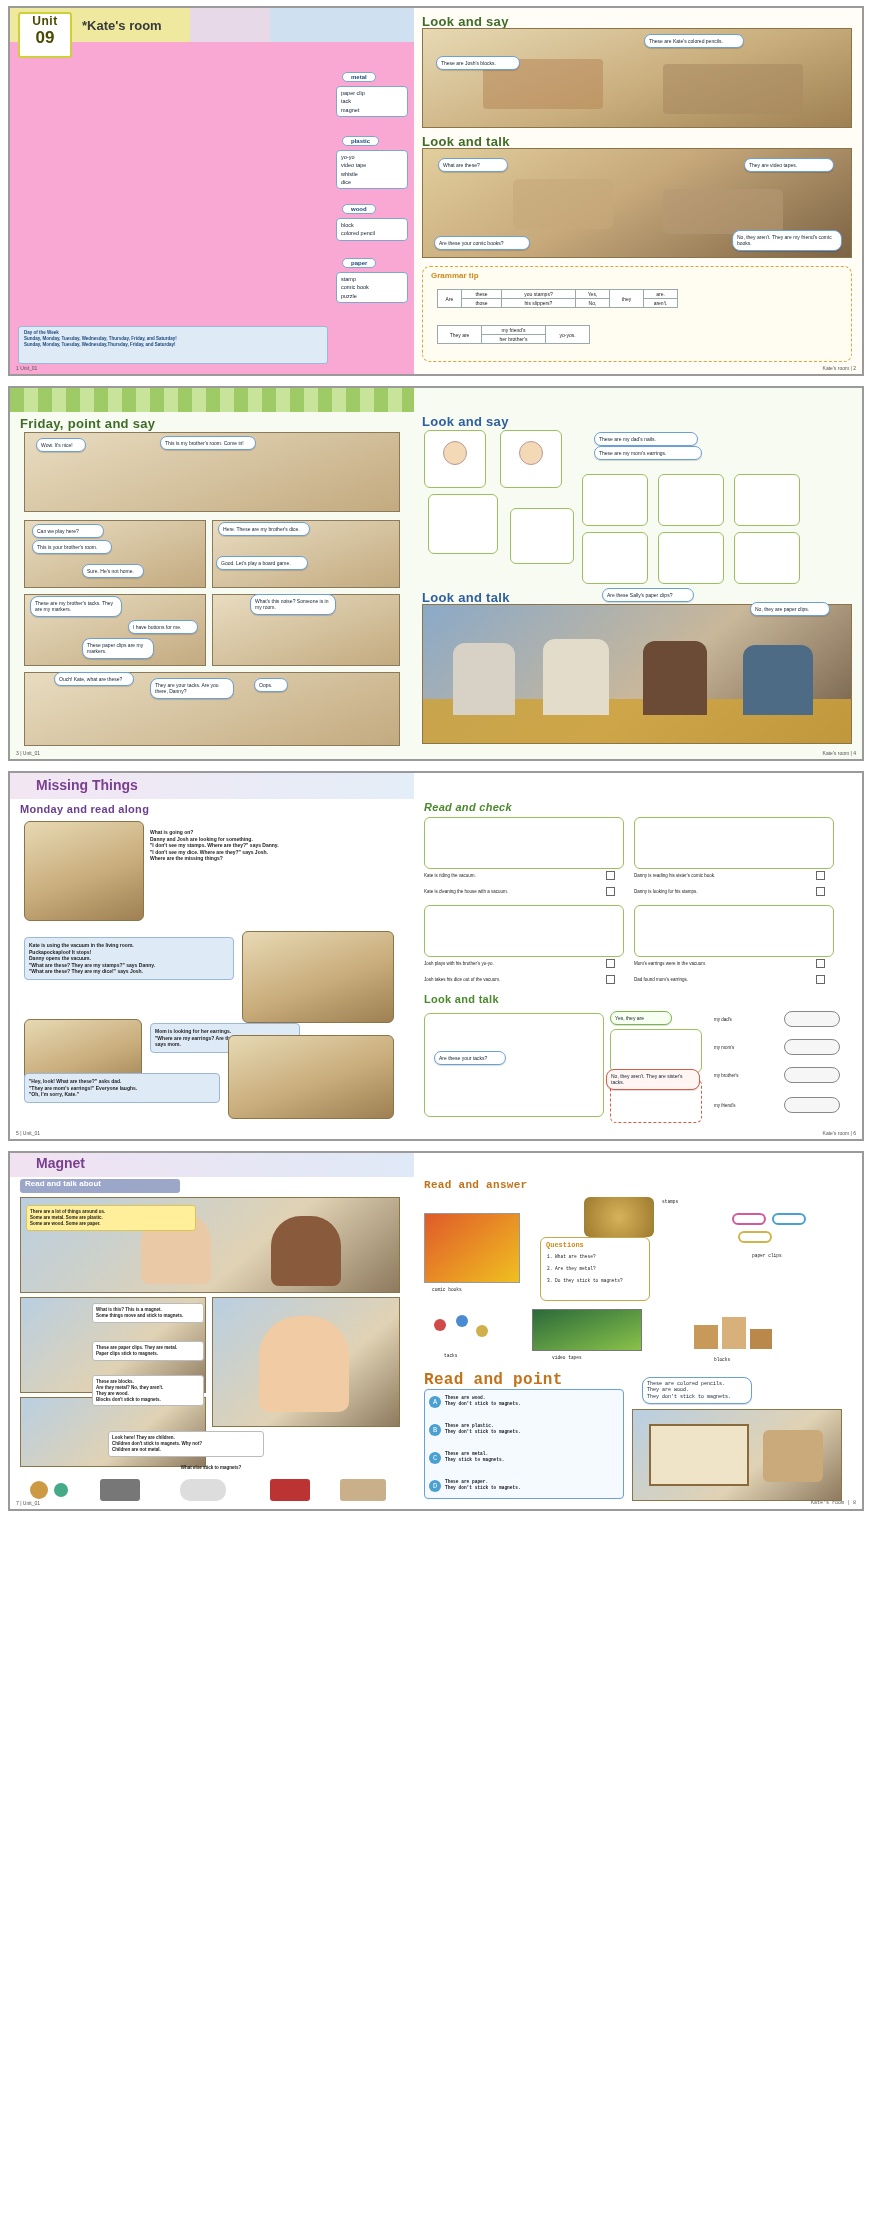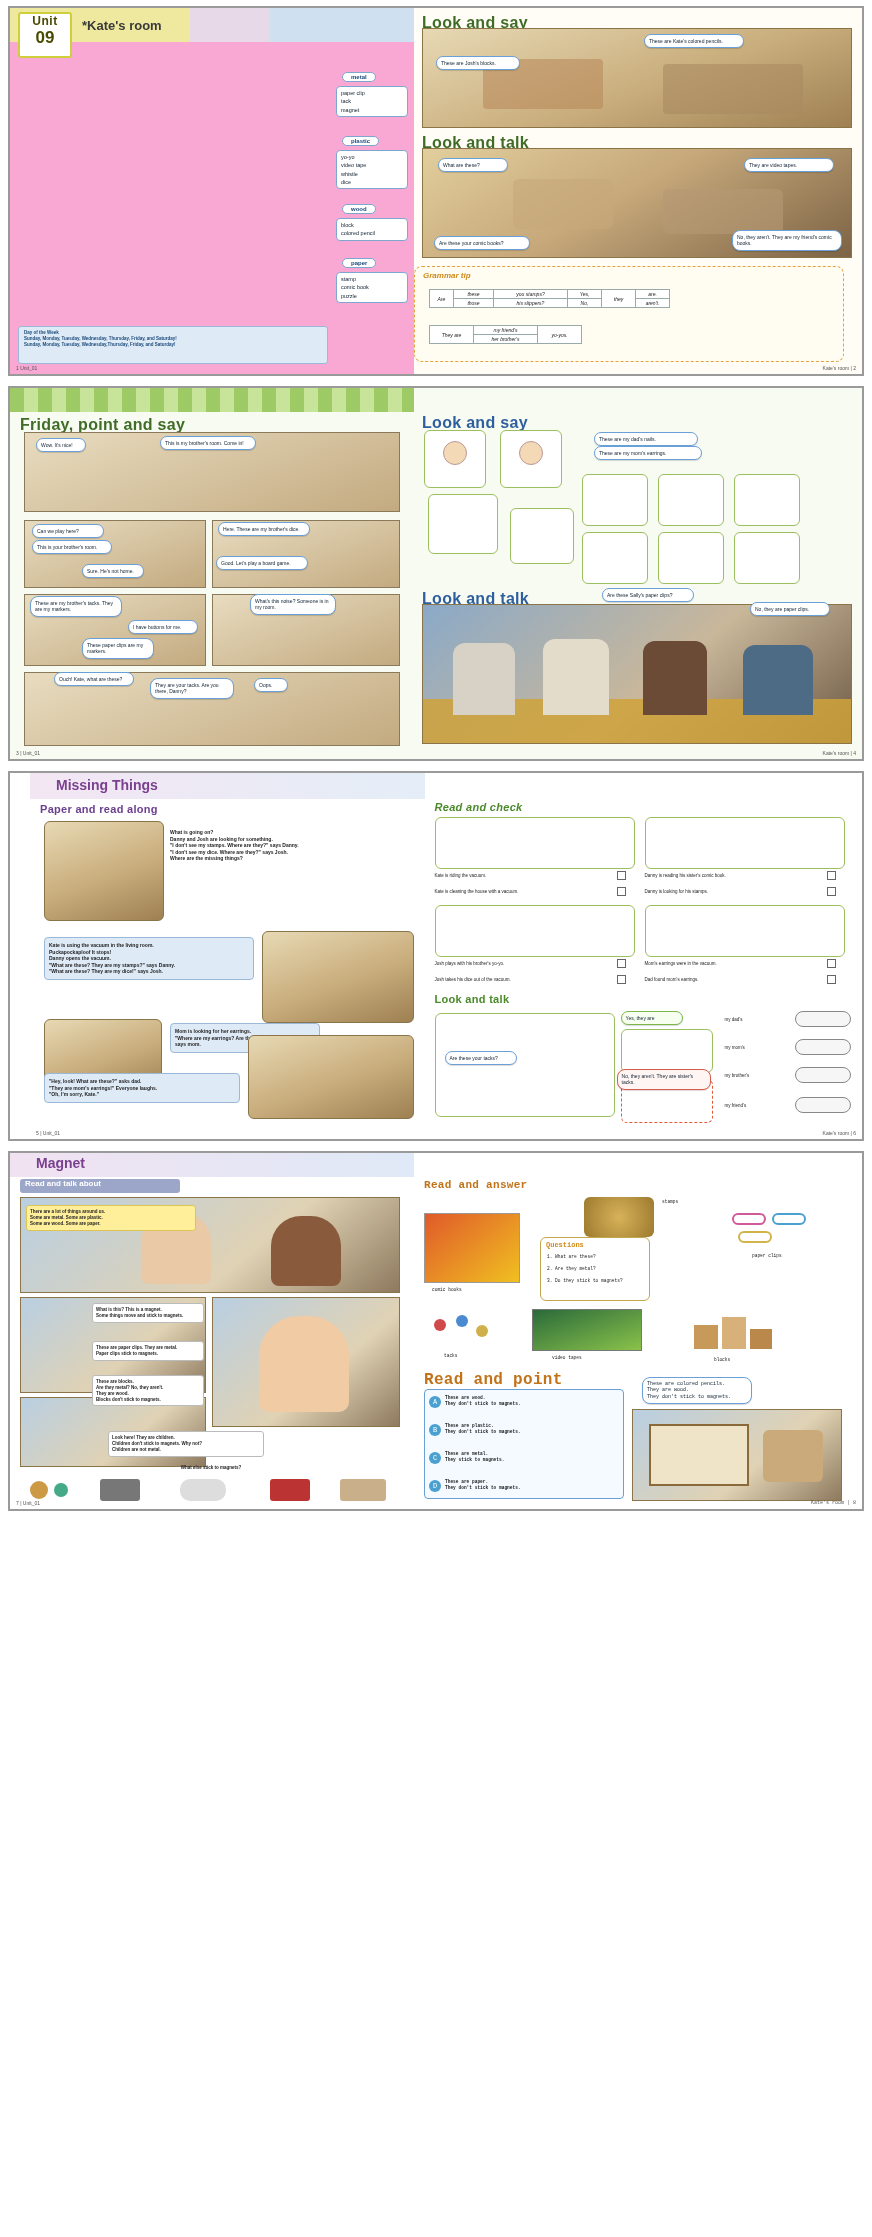--- a/index.html
+++ b/index.html
@@ -23,21 +23,21 @@
   .spread .left { width: 404px; }
   .spread .right { width: 448px; }
   .unit-badge {
     position:absolute; left:8px; top:4px; width:54px; height:46px;
     background:#fff; border:2px solid #cfcf3a; border-radius:3px; text-align:center;
   }
   .unit-badge .u { font-weight:bold; font-size:12px; color:#4a4a00; letter-spacing:0.5px; }
   .unit-badge .n { font-size:17px; font-weight:bold; color:#4a4a00; }
   .unit-title { position:absolute; left:72px; top:10px; font-size:13px; font-weight:bold; color:#3a3a3a; }
   .sec-title {
-    font-size: 16px; font-weight: bold; color:#3f6d28; letter-spacing:0.3px;
+    font-size: 13px; font-weight: bold; color:#3f6d28; letter-spacing:0.3px;
   }
   .sec-title.blue { color:#2f5f9e; }
   .sec-title.purple { color:#6b3f8f; }
   .sec-title.green { color:#4a8a2a; }
   .sec-title.orange { color:#c2731a; }
 
   .bubble {
     position:absolute; background:#fff; border:1px solid #6aa0d8; border-radius:8px;
     font-size:5px; line-height:1.25; padding:3px 4px; color:#123; box-shadow:0 1px 1px rgba(0,0,0,.15);
   }
@@ -149,21 +149,21 @@
       <div style="position:absolute;left:8px;top:126px;" class="sec-title">Look and talk</div>
       <div class="art kids" style="position:absolute;left:8px;top:140px;width:430px;height:110px;">
         <div style="position:absolute;left:90px;top:30px;width:100px;height:50px;background:#c7a97b;opacity:.6;border-radius:6px;"></div>
         <div style="position:absolute;left:240px;top:40px;width:120px;height:45px;background:#b59a74;opacity:.6;border-radius:6px;"></div>
       </div>
       <div class="bubble" style="left:24px;top:150px;width:70px;">What are these?</div>
       <div class="bubble" style="left:330px;top:150px;width:90px;">They are video tapes.</div>
       <div class="bubble" style="left:20px;top:228px;width:96px;">Are these your comic books?</div>
       <div class="bubble" style="left:318px;top:222px;width:110px;">No, they aren't. They are my friend's comic books.</div>
 
-      <div class="grammar" style="left:0;top:258px;width:430px;height:96px;font-style:italic;">
+      <div class="grammar" style="left:8px;top:258px;width:430px;height:96px;">
         <div class="gram-title" style="position:absolute;left:8px;top:4px;">Grammar tip</div>
         <table class="gram" style="position:absolute;left:14px;top:22px;">
           <tbody>
               <tr>
             <td rowspan="2" style="width:24px;">Are</td>
             <td style="width:40px;">these</td>
             <td style="width:74px;">you stamps?</td>
             <td style="width:34px;">Yes,</td>
             <td rowspan="2" style="width:34px;">they</td>
             <td style="width:34px;">are.</td>
@@ -257,24 +257,24 @@
       </div>
       <div class="bubble" style="left:188px;top:200px;width:92px;">Are these Sally's paper clips?</div>
       <div class="bubble" style="left:336px;top:214px;width:80px;">No, they are paper clips.</div>
 
       <div class="footer-r">Kate's room  |  4</div>
     </div>
   </div>
 
   <div class="spread" style="height:370px;">
 
-    <div class="left" style="background:#fff;margin-left:20px;">
+    <div class="left" style="background:#fff;">
       <div style="position:absolute;left:0;top:0;width:404px;height:26px;background:linear-gradient(90deg,#f3e6f3,#e4eef8);"></div>
       <div style="position:absolute;left:26px;top:4px;font-size:14px;font-weight:bold;color:#7a3f8f;">Missing Things</div>
-      <div class="sec-title purple" style="position:absolute;left:10px;top:30px;font-size:11px;">Paper and read along</div>
+      <div class="sec-title purple" style="position:absolute;left:10px;top:30px;font-size:11px;">Monday and read along</div>
 
       <div class="art cls" style="position:absolute;left:14px;top:48px;width:120px;height:100px;border-radius:6px;"></div>
       <div style="position:absolute;left:140px;top:56px;width:244px;white-space:pre-line;" class="txt-s b">What is going on?
 Danny and Josh are looking for something.
 "I don't see my stamps. Where are they?" says Danny.
 "I don't see my dice. Where are they?"  says Josh.
 Where are the missing things?</div>
 
       <div style="position:absolute;left:14px;top:164px;width:210px;background:#dfeaf7;border:1px solid #9bb8d8;border-radius:4px;padding:4px;white-space:pre-line;" class="txt-s b">Kate is using the vacuum in the living room.
 Puckapockaploof It stops!

